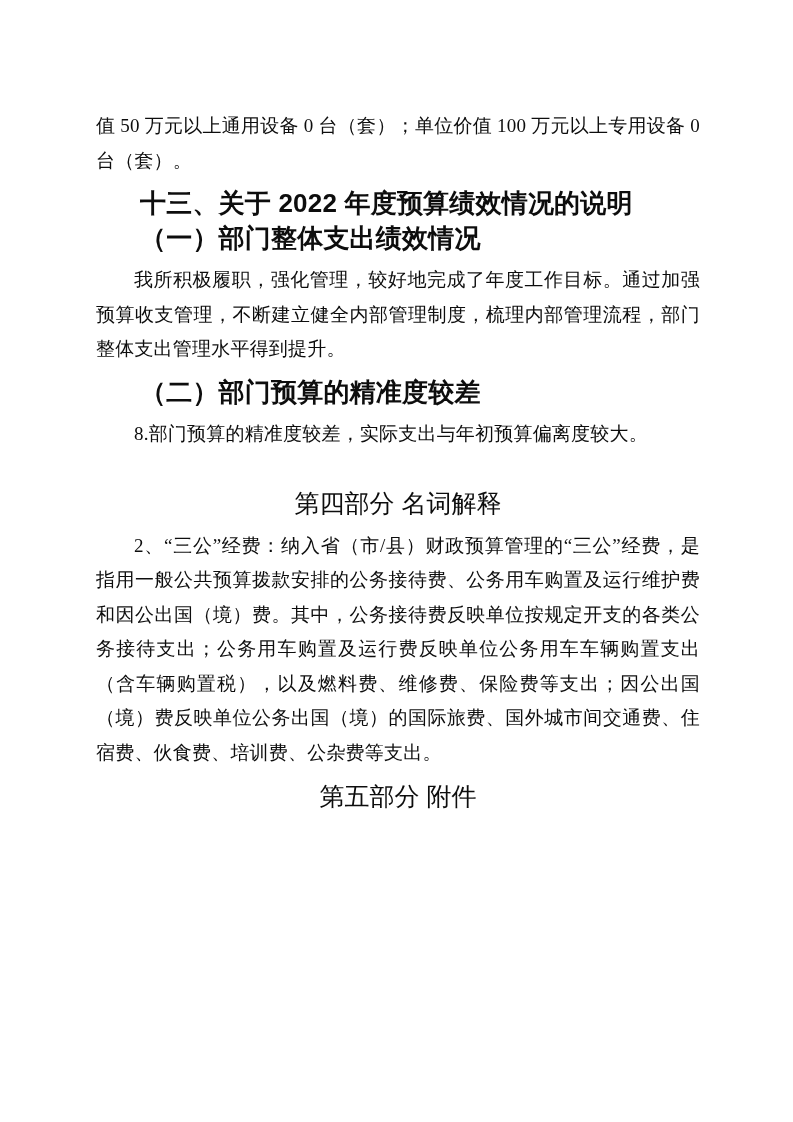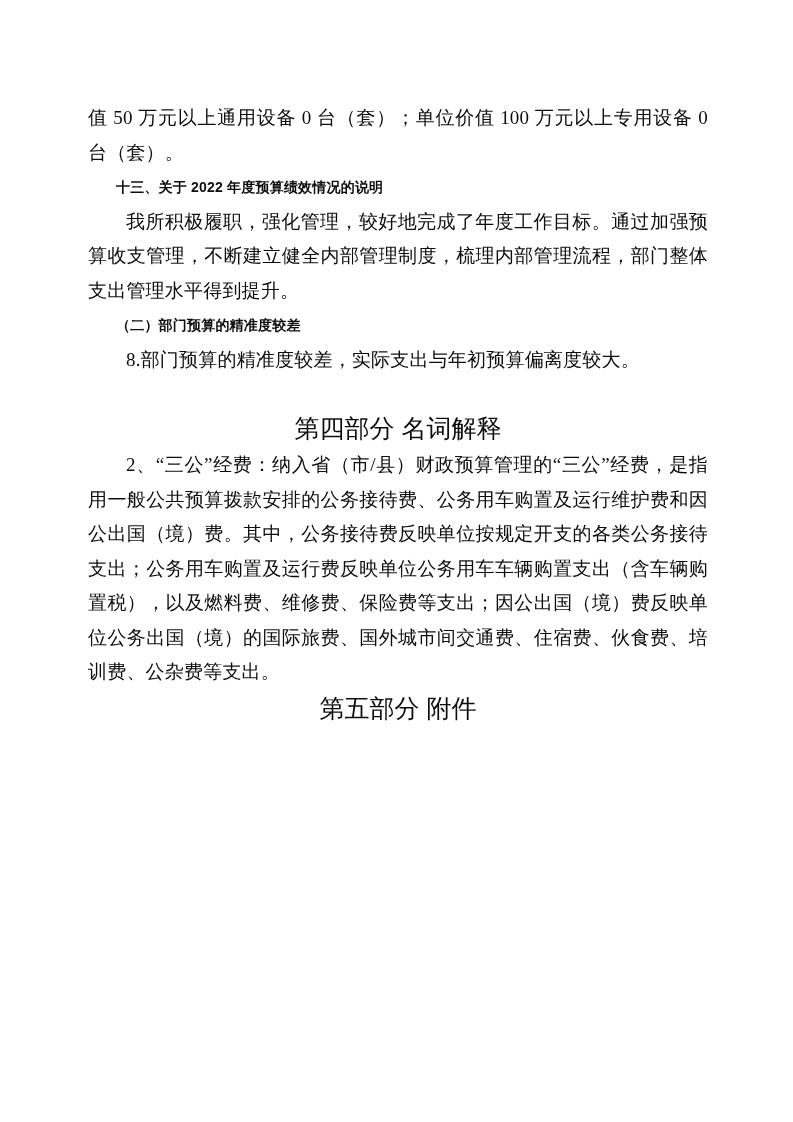--- a/index.html
+++ b/index.html
@@ -16,34 +16,34 @@
     color: #0d0d0d;
     font-family: "Liberation Serif", "DejaVu Serif", serif;
   }
   .content {
     position: absolute;
     left: 88px;
     top: 101px;
     width: 620px;
   }
   .body-par {
-    margin: 0;
+    margin: 8px;
     font-size: 19px;
     line-height: 34.5px;
     text-align: justify;
     text-indent: 2em;
     font-family: "Liberation Serif", "DejaVu Serif", serif;
     letter-spacing: 0.2px;
   }
   .no-indent {
     text-indent: 0;
   }
   .sub-heading {
     margin: 0;
-    font-size: 14px;
+    font-size: 26px;
     line-height: 34.5px;
     text-indent: 2em;
     font-weight: 700;
     font-family: "Liberation Sans", "DejaVu Sans", sans-serif;
     letter-spacing: 0.2px;
   }
   .section-title {
     margin: 0;
     font-size: 25px;
     line-height: 36px;
@@ -62,20 +62,21 @@
 </head>
 <body>
 
 <div class="page">
   <div class="content">
 
     <p class="body-par no-indent">值 50 万元以上通用设备 0 台（套）；单位价值 100 万元以上专用设备 0 台（套）。</p>
 
     <p class="sub-heading">十三、关于 2022 年度预算绩效情况的说明</p>
 
+    <p class="sub-heading">（一）部门整体支出绩效情况</p>
 
     <p class="body-par">我所积极履职，强化管理，较好地完成了年度工作目标。通过加强预算收支管理，不断建立健全内部管理制度，梳理内部管理流程，部门整体支出管理水平得到提升。</p>
 
     <p class="sub-heading">（二）部门预算的精准度较差</p>
 
     <p class="body-par">8.部门预算的精准度较差，实际支出与年初预算偏离度较大。</p>
 
 
     <p class="section-title gap-small">第四部分 名词解释</p>
 

